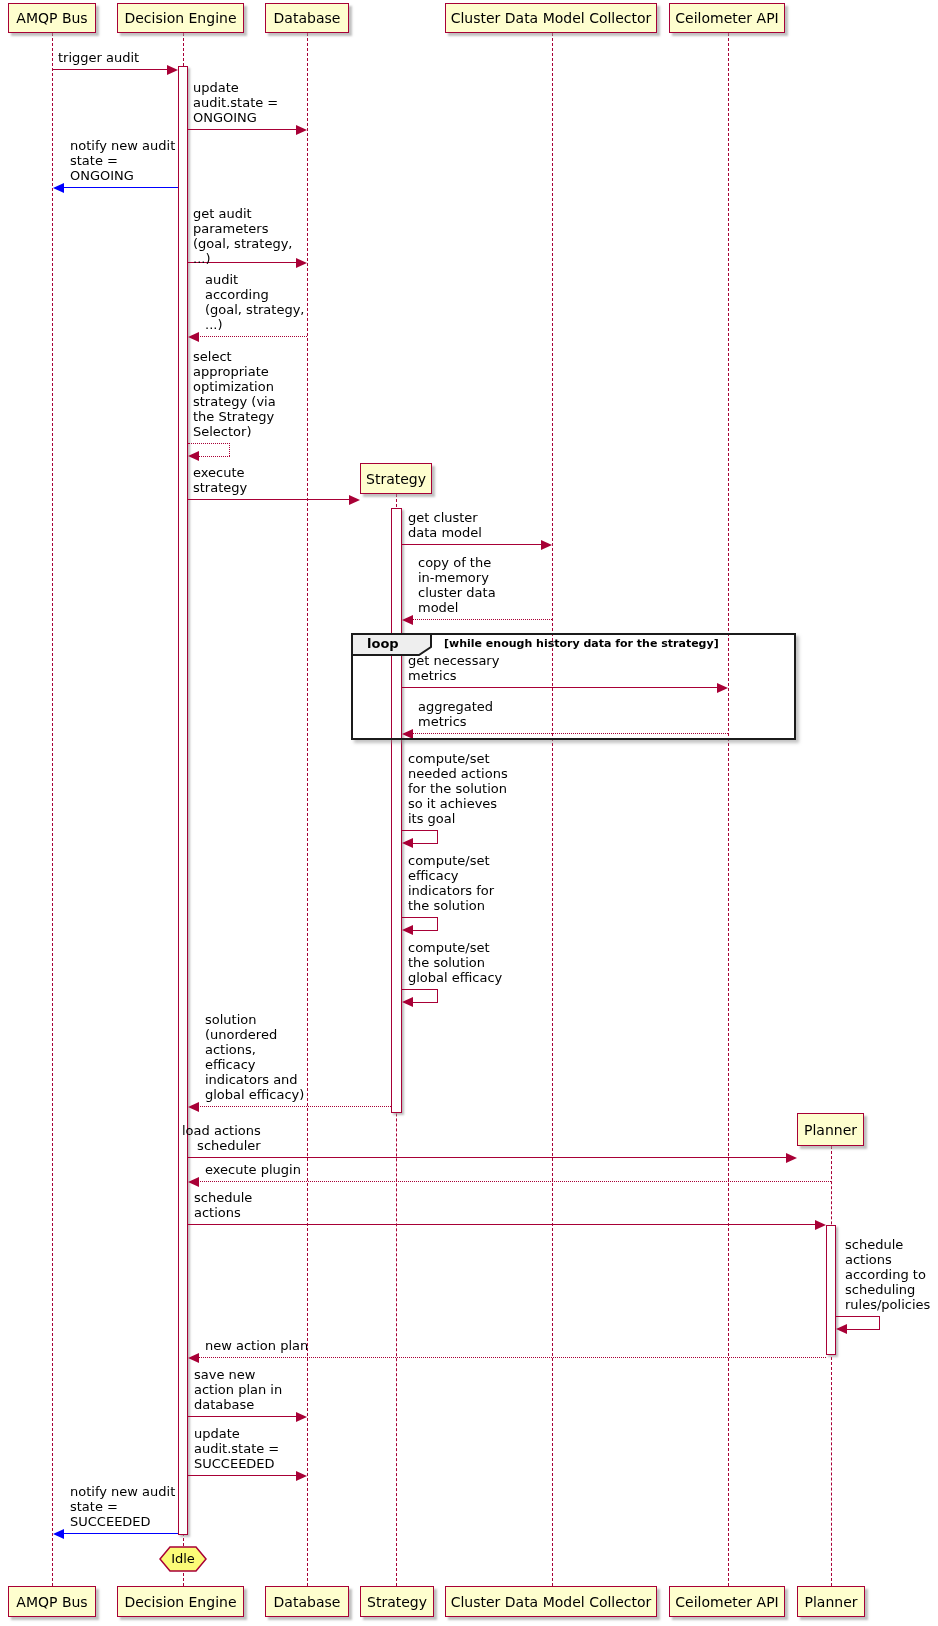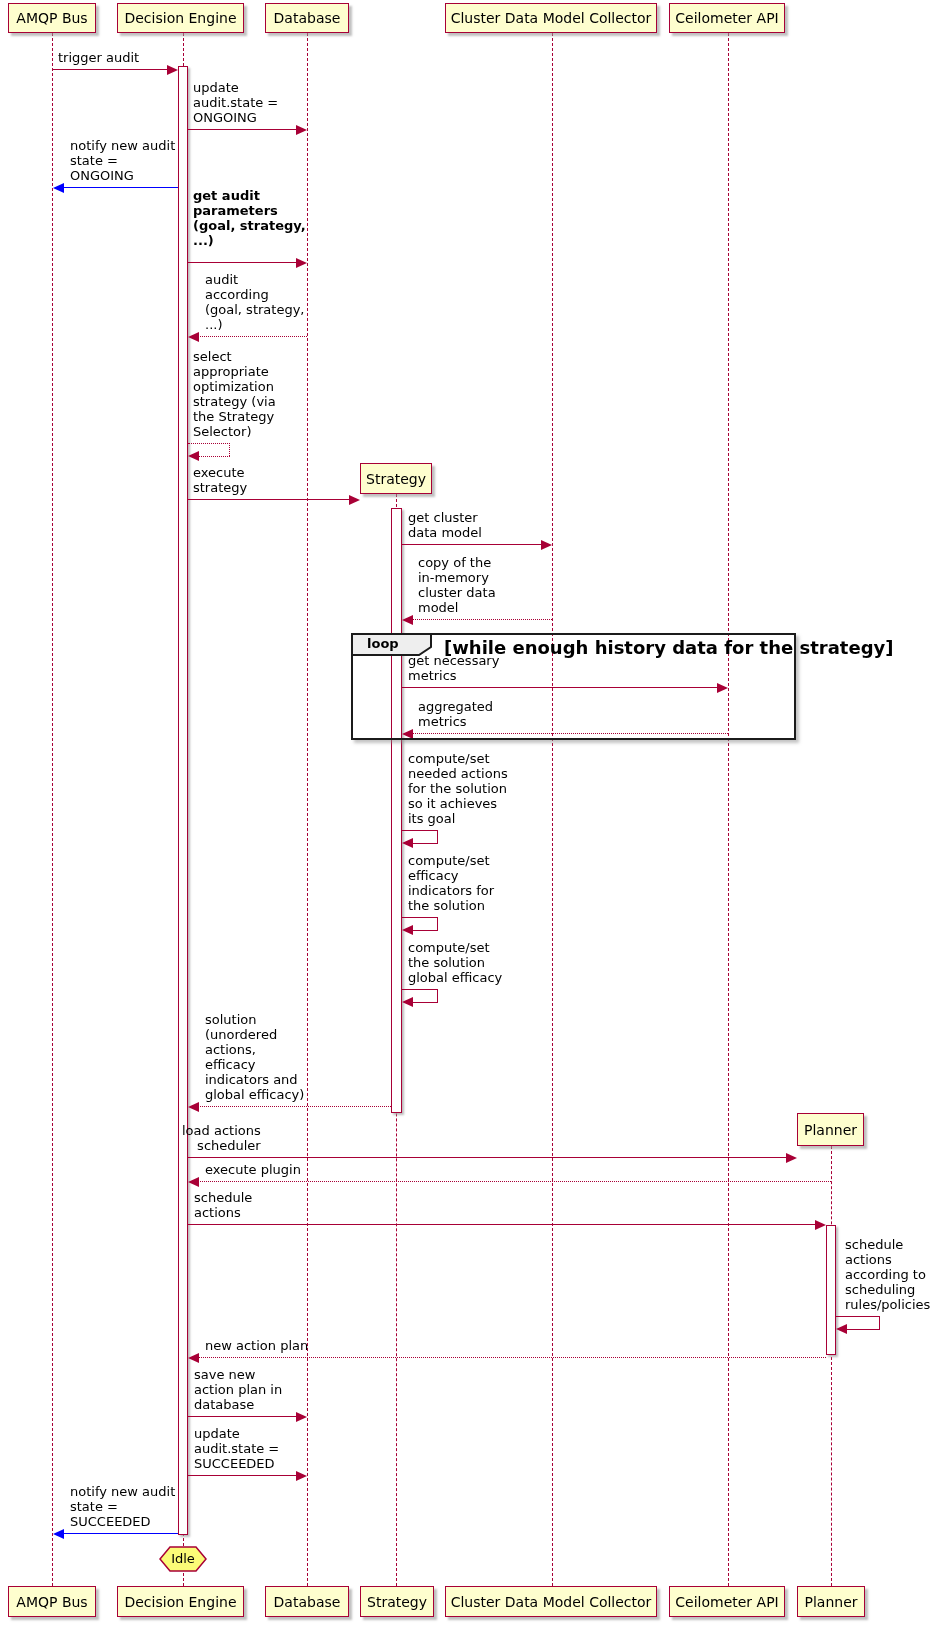--- a/index.html
+++ b/index.html
@@ -19,21 +19,21 @@
   .box{position:absolute;background:#FEFECE;border:1.5px solid #A80036;
        box-shadow:3px 3px 2px rgba(150,150,150,.6);display:flex;align-items:center;
        justify-content:center;font-size:14px;color:#000;z-index:8;box-sizing:border-box;
        white-space:nowrap;}
   .loopframe{position:absolute;border:2px solid #1B1B1B;z-index:6;
              box-shadow:3px 3px 3px rgba(140,140,140,.5);box-sizing:border-box;
              pointer-events:none;}
   .loophdr{position:absolute;left:-2px;top:-2px;z-index:7;}
   .looplabel{position:absolute;left:14px;top:1px;font-weight:bold;font-size:13px;
              color:#000;z-index:8;}
-  .loopcond{position:absolute;left:91px;top:2px;font-weight:bold;font-size:18px;
+  .loopcond{position:absolute;left:91px;top:2px;font-weight:bold;font-size:11px;
             color:#000;z-index:7;white-space:nowrap;}
   .idlewrap{position:absolute;z-index:8;}
   .idletext{position:absolute;text-align:center;font-size:13px;color:#000;z-index:9;}
 </style>
 </head>
 <body>
 
 <div id="diagram" style="width: 938px; height: 1626px;">
     <div class="lifeline" style="left: 51.5px; top: 33px; height: 1553px;"></div>
     <div class="lifeline" style="left: 182.5px; top: 33px; height: 1553px;"></div>
@@ -51,21 +51,21 @@
     <div class="msgtext" style="left: 193px; top: 80px;">update
 audit.state =
 ONGOING</div>
     <div class="sline" style="left: 188px; top: 129px; width: 109px; border-top-color: rgb(168, 0, 54);"></div>
     <div class="head" style="top: 124.5px; left: 296px; border-left: 11px solid rgb(168, 0, 54);"></div>
     <div class="msgtext" style="left: 70px; top: 138px;">notify new audit
 state =
 ONGOING</div>
     <div class="sline" style="left: 63px; top: 187px; width: 115px; border-top-color: rgb(0, 0, 255);"></div>
     <div class="head" style="top: 182.5px; left: 53px; border-right: 11px solid rgb(0, 0, 255);"></div>
-    <div class="msgtext" style="left: 193px; top: 188px; font-weight: bold;">get audit
+    <div class="msgtext" style="left: 193px; top: 206px;">get audit
 parameters
 (goal, strategy,
 ...)</div>
     <div class="sline" style="left: 188px; top: 262px; width: 109px; border-top-color: rgb(168, 0, 54);"></div>
     <div class="head" style="top: 257.5px; left: 296px; border-left: 11px solid rgb(168, 0, 54);"></div>
     <div class="msgtext" style="left: 205px; top: 272px;">audit
 according
 (goal, strategy,
 ...)</div>
     <div class="dline" style="left: 198px; top: 336px; width: 109px; border-top-color: rgb(168, 0, 54);"></div>

